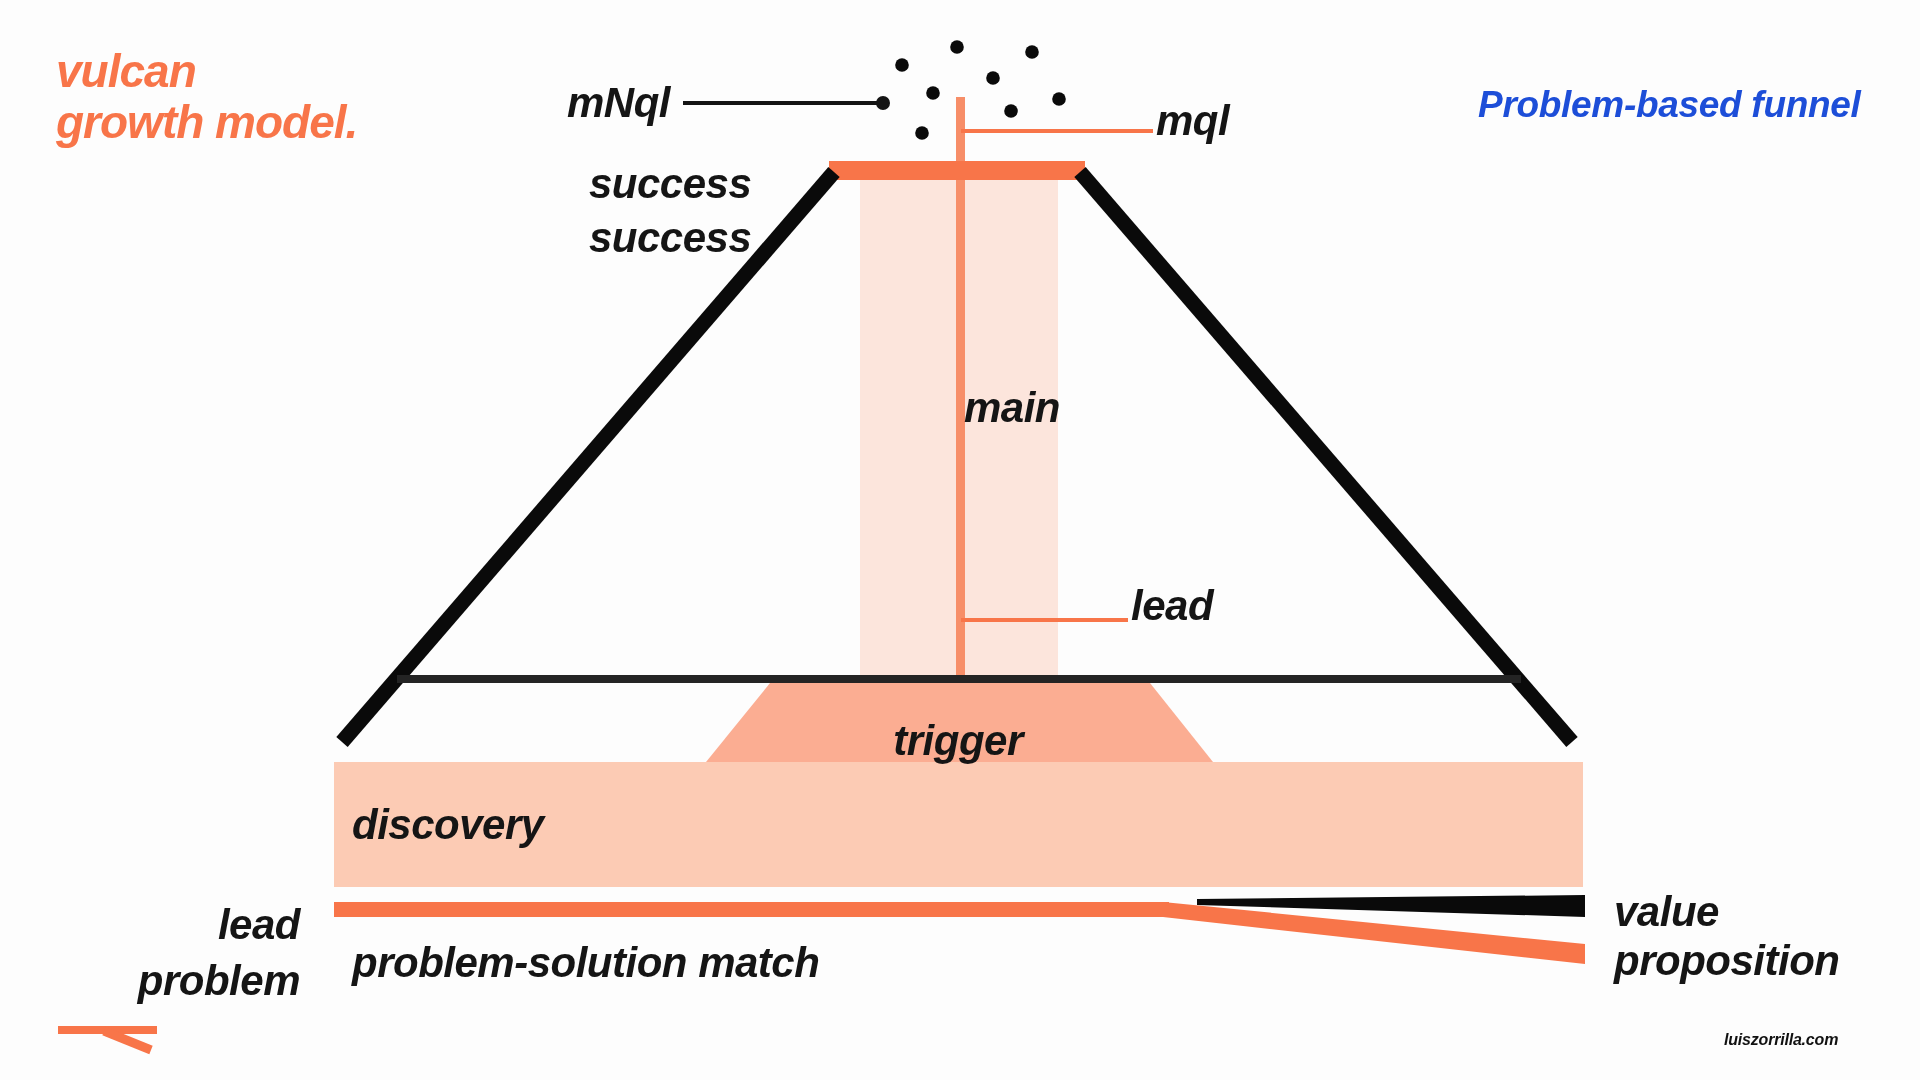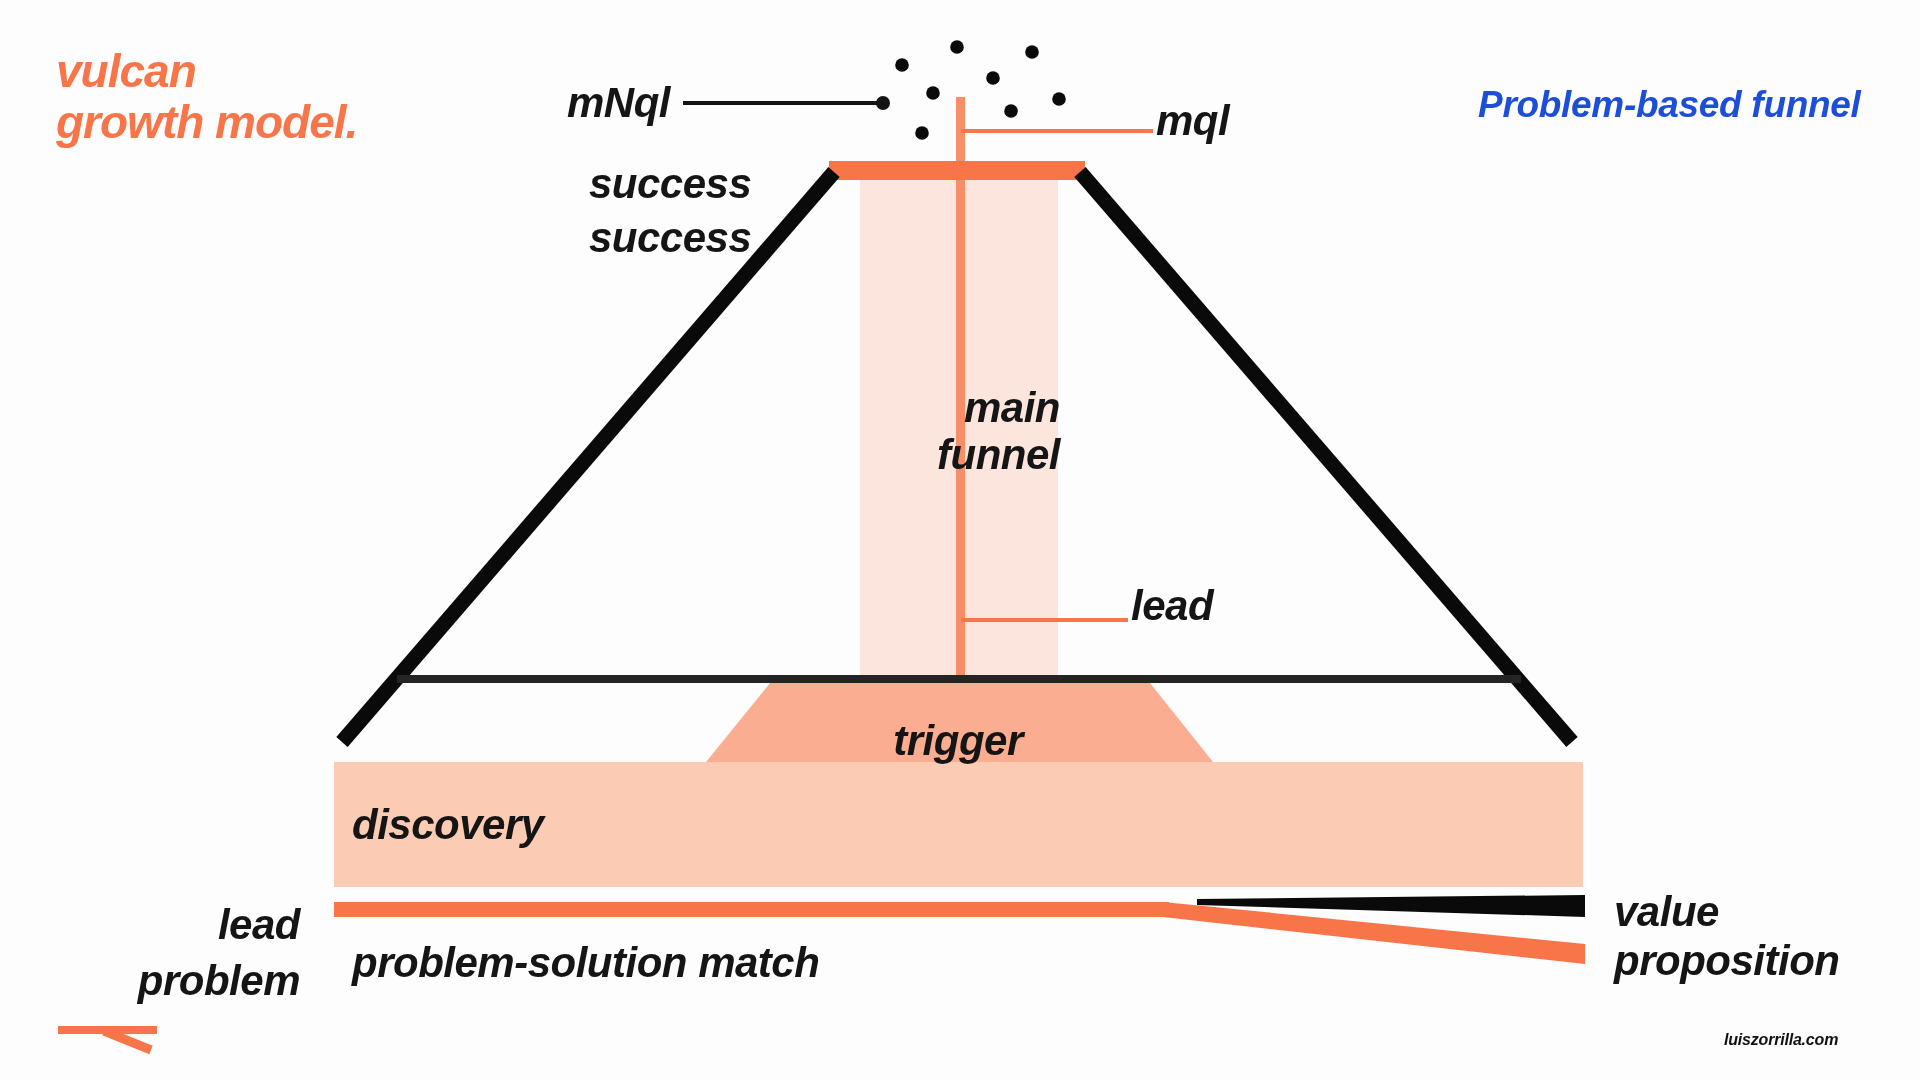--- a/index.html
+++ b/index.html
@@ -120,21 +120,20 @@
   <div class="lbl lbl-mnql">mNql</div>
   <div class="lbl lbl-mql">mql</div>
 
   <div class="lbl lbl-customer">
     <div>success</div>
     <div>success</div>
   </div>
 
   <div class="lbl lbl-main">
     <div>main</div>
-    <div>funnel</div>
   </div>
 
   <div class="lbl lbl-lead">lead</div>
   <div class="lbl lbl-trigger">trigger</div>
   <div class="lbl lbl-discovery">discovery</div>
 
   <div class="lbl lbl-leadproblem">
     <div>lead</div>
     <div>problem</div>
   </div>

